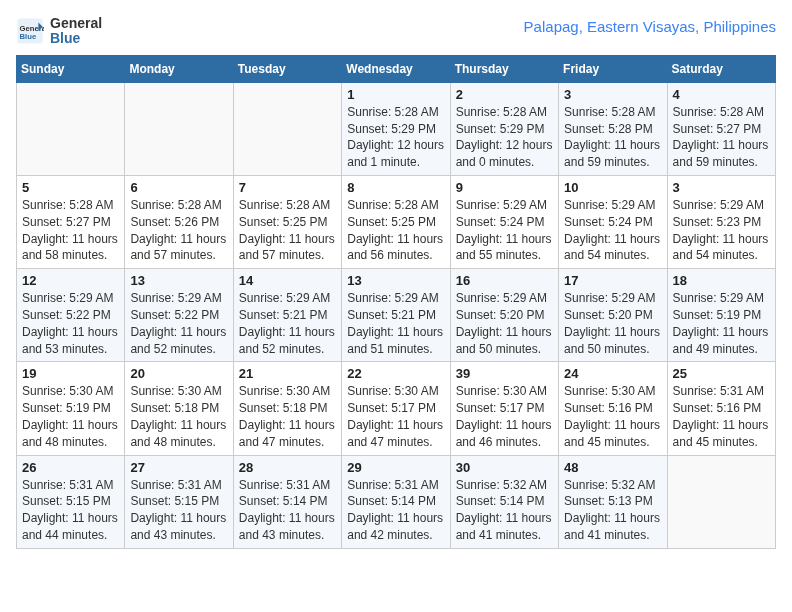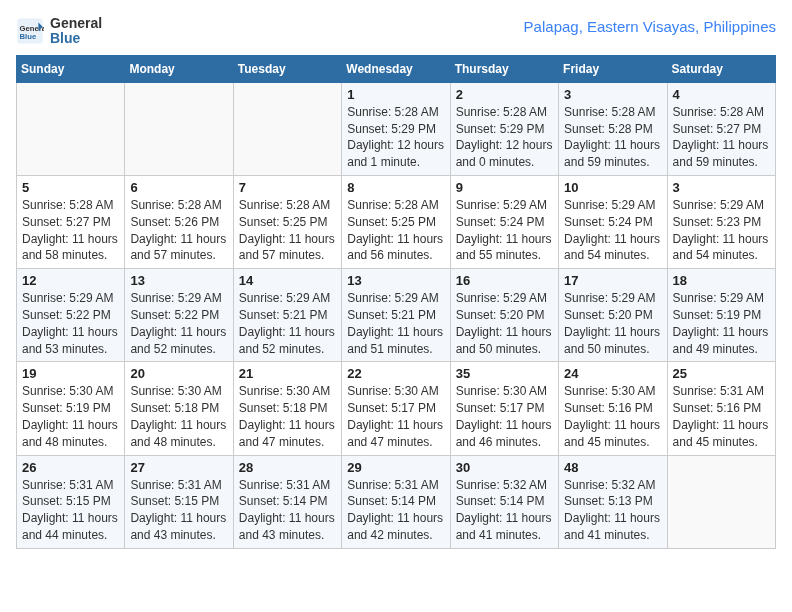--- a/index.html
+++ b/index.html
@@ -278,21 +278,21 @@
 and 47 minutes.</div>
         </td>
         <td>
           <span class="day-number">22</span>
           <div class="day-info" style="white-space: pre-line;">Sunrise: 5:30 AM
 Sunset: 5:17 PM
 Daylight: 11 hours
 and 47 minutes.</div>
         </td>
         <td>
-          <span class="day-number">35</span>
+          <span class="day-number">39</span>
           <div class="day-info" style="white-space: pre-line;">Sunrise: 5:30 AM
 Sunset: 5:17 PM
 Daylight: 11 hours
 and 46 minutes.</div>
         </td>
         <td>
           <span class="day-number">24</span>
           <div class="day-info" style="white-space: pre-line;">Sunrise: 5:30 AM
 Sunset: 5:16 PM
 Daylight: 11 hours

